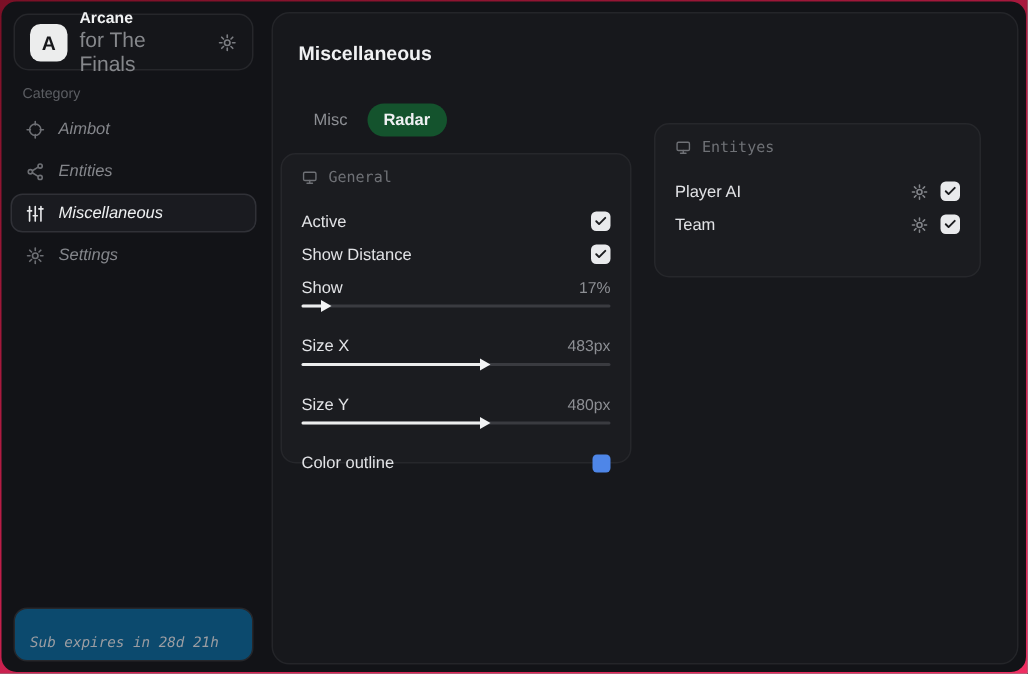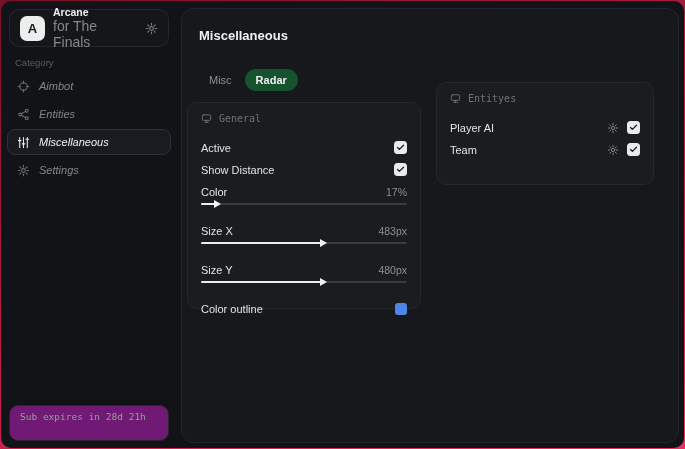--- a/index.html
+++ b/index.html
@@ -34,22 +34,23 @@
   .nav-item {
     height:26px; margin-bottom:2px; display:flex; align-items:center; gap:9px;
     padding:0 9px; border-radius:8px; color:#84868b; font-size:11px;
     border:1px solid transparent; cursor:pointer;font-style:italic;
   }
   .nav-item .nav-icon { display:flex; color:#6d6f74; }
   .nav-item.active { color:#eef0f1; background:#1a1b20; border-color:#303137; }
   .nav-item.active .nav-icon { color:#e8e9eb; }
   .subbox {
     position:absolute; left:8px; right:8px; bottom:7px; height:36px;
-    border:1px solid #26272b; border-radius:9px; background:#701a75;
-    padding:5px 10px 0 10px;
+    border:1px solid #26272b; border-radius:9px; background:#0c4a6e;
+    padding:17px 10px 0 10px;
+    font-style:italic;
   }
   .subline1 { font-family:"DejaVu Sans Mono", monospace; font-size:9.5px; color:#9b9da2; }
   .subline2 { font-size:8.5px; font-weight:bold; color:#c9cbcf; margin-top:2px; }
   
   .panel {
     position:absolute; left:180px; top:7px; right:5px; bottom:5px;
     background:#17181c; border:1px solid #242529; border-radius:12px;
   }
   .page-title { position:absolute; left:17px; top:19px; font-size:13px; font-weight:bold; color:#f0f1f3; }
   .tabs { position:absolute; left:16px; top:47px; display:flex; align-items:center; gap:2px;margin-top:13px; }
@@ -210,21 +211,21 @@
       <div class="row">
         <span>Show Distance</span>
         <span class="checkbox">
           <svg width="9" height="9" viewBox="0 0 24 24">
               <use href="#i-check"></use>
             </svg>
         </span>
       </div>
 
       <div class="row">
-        <span>Color</span>
+        <span>Show</span>
         <span class="val">17%</span>
       </div>
       <div class="slider">
         <div class="track"></div>
         <div class="fill" style="width: 8%;"></div>
         <div class="thumb" style="left: calc(8% - 3px);"></div>
       </div>
 
       <div class="row">
         <span>Size X</span>

